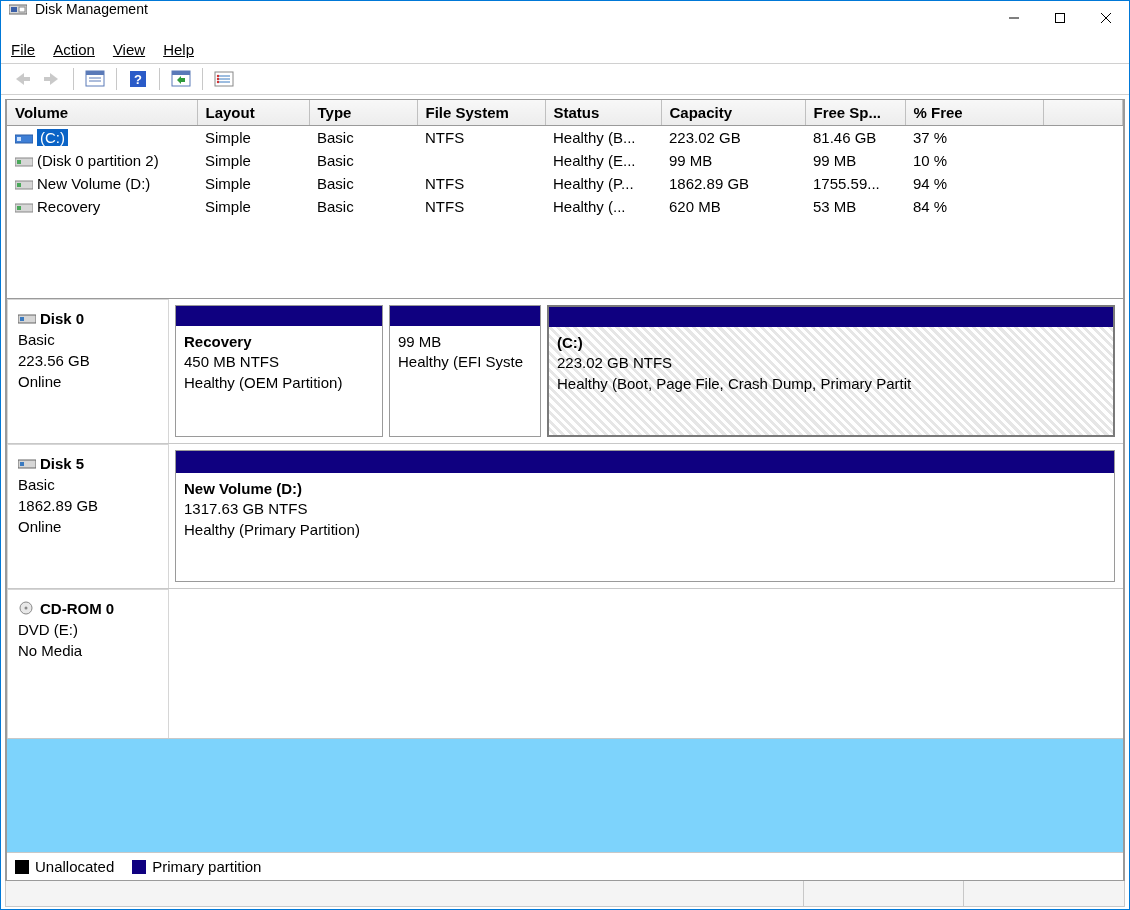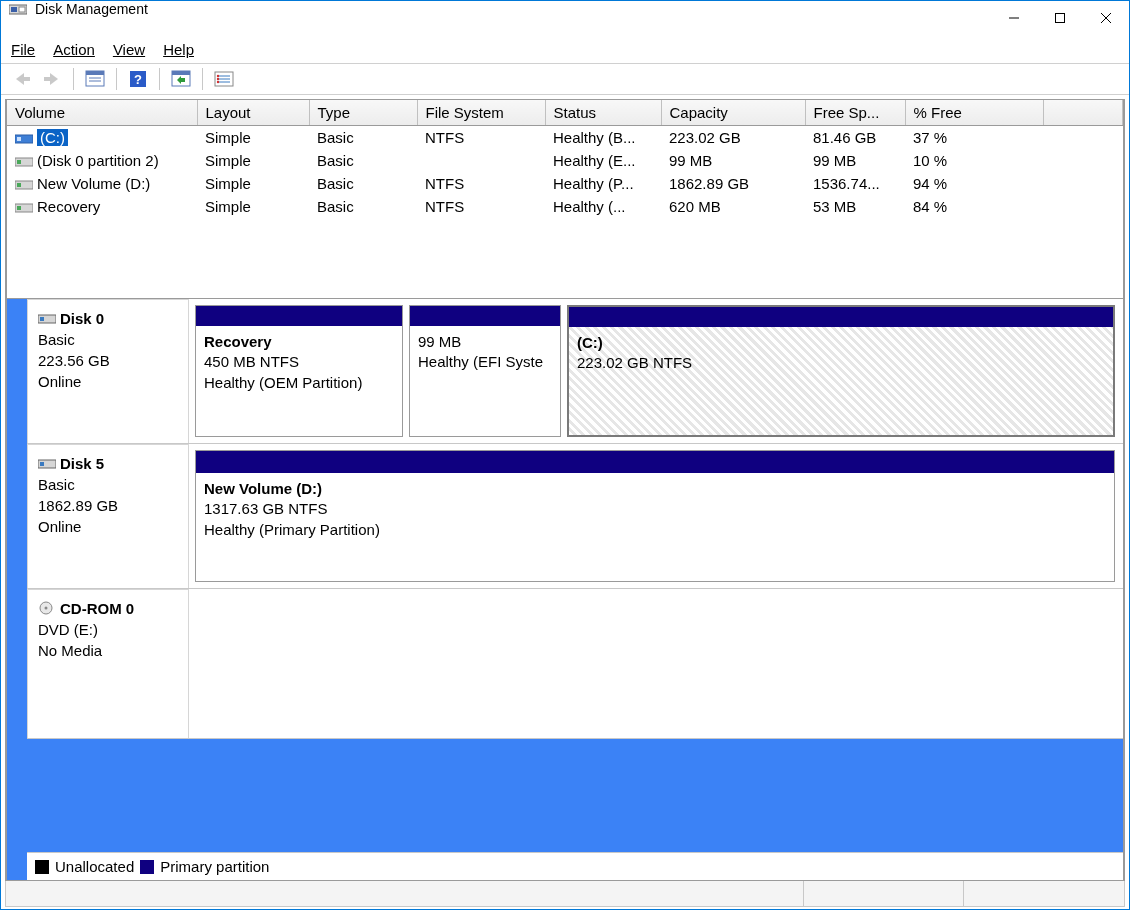--- a/index.html
+++ b/index.html
@@ -88,21 +88,21 @@
     height: 200px;
     overflow: hidden;
   }
   table.vol {
     border-collapse: collapse;
     width: 100%;
     table-layout: fixed;
   }
   table.vol th {
     text-align: left;
-    font-weight: normal;
+    font-weight: bold;
     padding: 4px 8px;
     background: linear-gradient(#f8f8f8,#ececec);
     border-right: 1px solid #c0c0c0;
     border-bottom: 1px solid #9a9a9a;
     font-size: 15px;
     white-space: nowrap;
     overflow: hidden;
     text-overflow: ellipsis;
   }
   table.vol td {
@@ -126,24 +126,23 @@
   }
 
   
   .gfx-wrap {
     flex: 1;
     border: 1px solid #9a9a9a;
     border-top: none;
     border-left: 2px solid #9a9a9a;
     border-right: 2px solid #9a9a9a;
     overflow: hidden;
-    background: #3b82f6;
+    background: #7dd3fc;
     display:flex;
     flex-direction: column;
-    padding-left: 20px;
   }
   .gfx-scroll {
     flex:1;
     overflow:hidden;
   }
   .disk-row {
     display: flex;
     border-bottom: 1px solid #c8c8c8;
     min-height: 145px;
     background:#fff;
@@ -196,21 +195,21 @@
     background: repeating-linear-gradient(45deg,#fff,#fff 3px,#e6e6e6 3px,#e6e6e6 6px);
   }
   .part.fullstripe .stripe { height: 22px; }
 
   .legend-bar {
     height: 28px;
     border-top: 1px solid #c8c8c8;
     display:flex;
     align-items:center;
     padding: 0 8px;
-    gap: 6px;
+    gap: 18px;
     font-size: 15px;
     background:#fff;
   }
   .legend-sw {
     display:inline-block;
     width:14px; height:14px;
     margin-right:6px;
     vertical-align:-2px;
   }
   .sw-black { background:#000; }
@@ -383,21 +382,21 @@
         <tr>
           <td><span class="vol-icon"><svg viewBox="0 0 18 12">
                   <rect x="0" y="2" width="18" height="8" fill="#d6d6d6" stroke="#888"></rect>
                   <rect x="2" y="4" width="4" height="4" class="drv-primary-fill"></rect>
                 </svg></span><span>New Volume (D:)</span></td>
           <td>Simple</td>
           <td>Basic</td>
           <td>NTFS</td>
           <td>Healthy (P...</td>
           <td>1862.89 GB</td>
-          <td>1536.74...</td>
+          <td>1755.59...</td>
           <td>94 %</td>
           <td></td>
         </tr>
         <tr>
           <td><span class="vol-icon"><svg viewBox="0 0 18 12">
                   <rect x="0" y="2" width="18" height="8" fill="#d6d6d6" stroke="#888"></rect>
                   <rect x="2" y="4" width="4" height="4" class="drv-primary-fill"></rect>
                 </svg></span><span>Recovery</span></td>
           <td>Simple</td>
           <td>Basic</td>
@@ -440,20 +439,21 @@
               <div class="ptitle"></div>
               <div>99 MB</div>
               <div>Healthy (EFI Syste</div>
             </div>
           </div>
           <div class="part selected" style="flex:1">
             <div class="stripe"></div>
             <div class="pbody">
               <div class="ptitle">(C:)</div>
               <div>223.02 GB NTFS</div>
+              <div>Healthy (Boot, Page File, Crash Dump, Primary Partit</div>
             </div>
           </div>
         </div>
       </div>
 
       <div class="disk-row">
         <div class="disk-label">
           <div><span class="dl-icon"><svg viewBox="0 0 18 12">
                   <rect x="0" y="2" width="18" height="8" fill="#d6d6d6" stroke="#666"></rect>
                   <rect x="2" y="4" width="4" height="4" fill="#3a7ac0"></rect>

